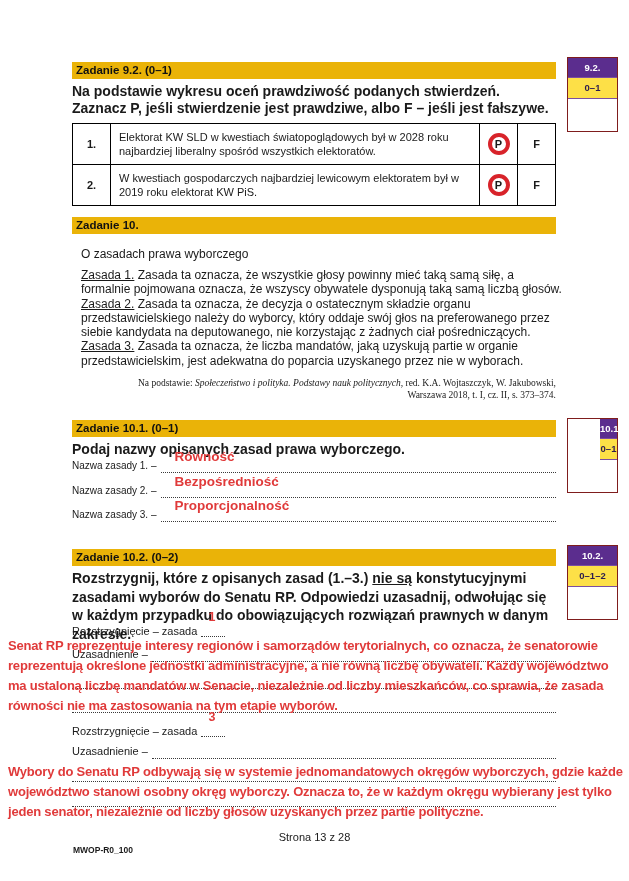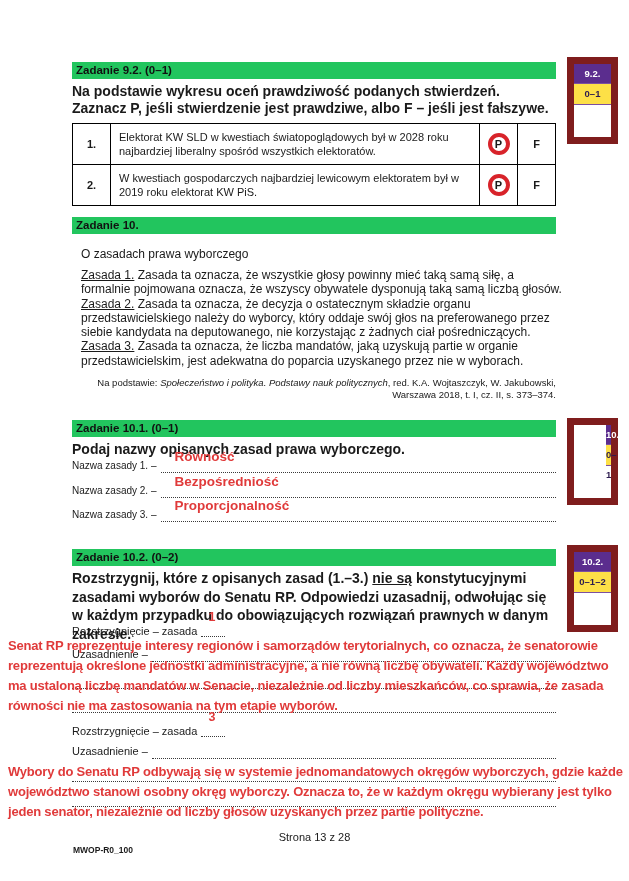--- a/index.html
+++ b/index.html
@@ -1,25 +1,25 @@
 <!DOCTYPE html>
 <html lang="pl"><head>
 <meta charset="utf-8">
 <style>
   html,body { margin:0; padding:0; }
   body { background:#fff; font-family:"Liberation Sans", sans-serif; color:#1a1a1a; }
   .page { position:relative; width:629px; height:881px; background:#ffffff; overflow:hidden; }
 
   
-  .bar { position:absolute; left:72px; width:484px; height:17px; background:#22c55e;
+  .bar { position:absolute; left:72px; width:484px; height:17px; background:#eab308;
          font-weight:bold; font-size:11.5px; line-height:17px; padding-left:4px;
          box-sizing:border-box; color:#111; }
 
   
-  .mbox { position:absolute; left:567px; width:51px; border:7px solid #7f1d1d; box-sizing:border-box; }
+  .mbox { position:absolute; left:567px; width:51px; border:1px solid #7f1d1d; box-sizing:border-box; }
   .mbox-h { background:#5b2d8e; color:#fff; font-weight:bold; font-size:9.5px;
             text-align:center; height:19px; line-height:19px; }
   .mbox-s { background:#fde047; color:#2c1b4f; font-weight:bold; font-size:9.5px;
             text-align:center; height:20px; line-height:20px; border-top:1px solid #7b4fa0; }
   .mbox-e { background:#fff; height:32px; border-top:1px solid #7b4fa0; }
 
   .prompt { position:absolute; left:72px; width:484px; font-weight:bold; font-size:14px;
             line-height:16.5px; }
   .body-text { position:absolute; left:81px; width:484px; font-size:12px; line-height:14.3px; }
   .u { text-decoration:underline; }
@@ -28,21 +28,21 @@
   table.t92 { position:absolute; left:72px; top:123px; width:484px; border-collapse:collapse; }
   table.t92 td { border:1.2px solid #000; font-size:11px; height:41px; box-sizing:border-box; }
   td.num { width:38px; text-align:center; font-weight:bold; }
   td.stmt { padding:2px 8px; line-height:14px; }
   td.pf { width:38px; text-align:center; font-weight:bold; }
   .circle { display:inline-flex; width:14px; height:14px; border:4.5px solid #d8232a;
             border-radius:50%; align-items:center; justify-content:center;
             font-weight:bold; font-size:11px; }
 
   .src { position:absolute; left:72px; width:484px; font-size:9.5px; line-height:12px;
-         text-align:right; color:#1a1a1a; }
+         text-align:right; color:#1a1a1a;font-family:Liberation Serif, serif; }
   .it { font-style:italic; }
 
   
   .ans-row { position:absolute; left:72px; width:484px; height:24px; display:flex; align-items:flex-end; }
   .ans-label { font-size:10px; white-space:nowrap; padding-right:4px; line-height:15px; }
   .dotfield { flex:1; border-bottom:1.6px dotted #3a3a3a; position:relative; height:20px;margin-top:9px; }
   .red-ans { position:absolute; left:14px; top:-3px; color:#e03a3a; font-weight:bold; font-size:13.5px; }
 
   
   .res-row { position:absolute; left:72px; font-size:11px; display:flex; align-items:flex-end; }

